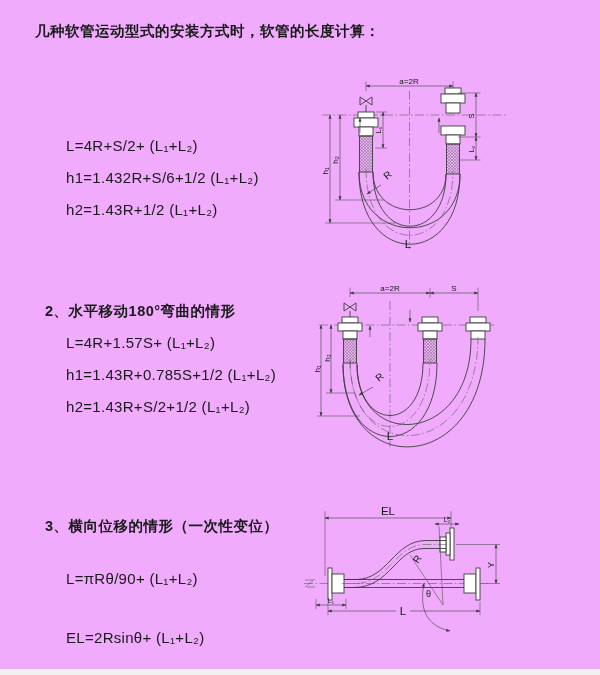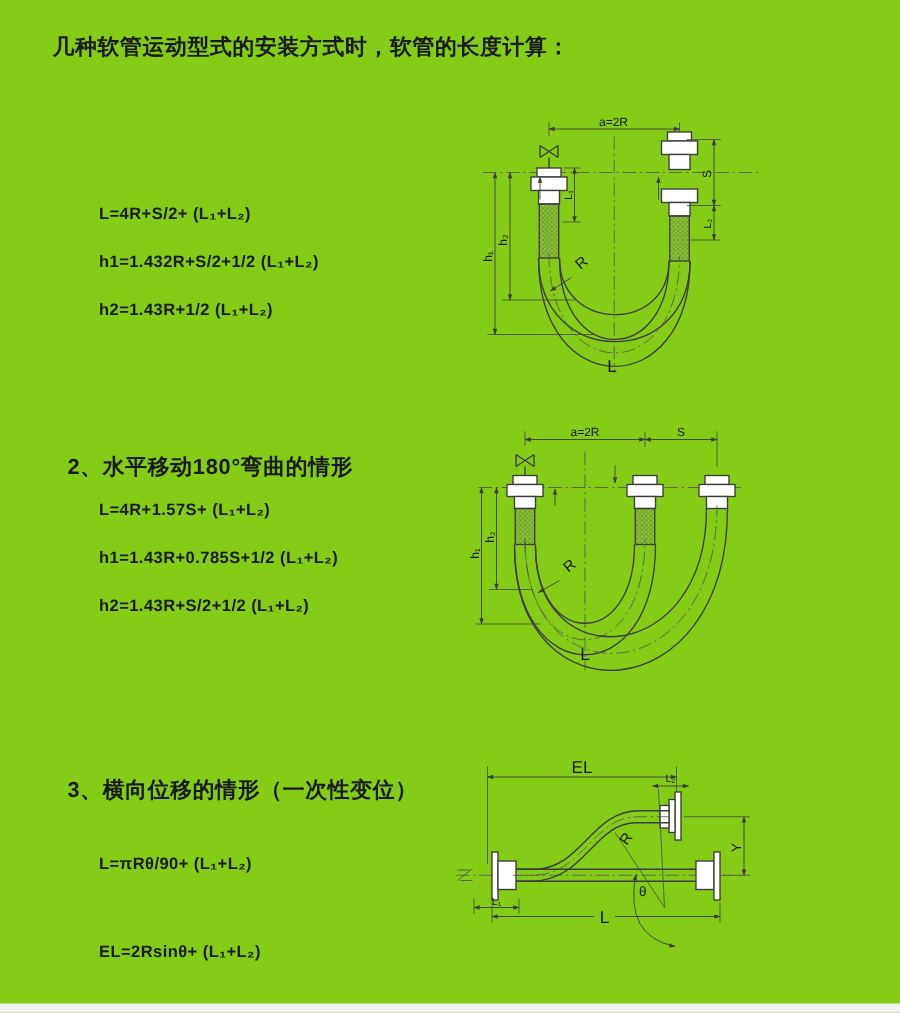--- a/index.html
+++ b/index.html
@@ -1,24 +1,24 @@
 <!DOCTYPE html>
 <html><head>
 <meta charset="utf-8">
 <style>
   html,body{margin:0;padding:0;}
   body{
     width:600px;height:675px;background:#ffffff;position:relative;overflow:hidden;
     font-family:"Liberation Sans","DejaVu Sans",sans-serif;color:#1a1a1a;
   }
-  .page{position:absolute;inset:0;background:#84cc16;}
+  .page{position:absolute;inset:0;background:#f0abfc;}
   .bottom-edge{position:absolute;left:0;right:0;bottom:0;height:6px;background:#f1f1f1;}
   .title{position:absolute;left:35px;top:22px;font-size:14.5px;font-weight:700;letter-spacing:.5px;margin:0;}
   .sec-heading{position:absolute;left:45px;font-size:14.5px;font-weight:700;letter-spacing:.5px;margin:0;}
-  .formula{position:absolute;left:66px;font-size:11px;margin:0;letter-spacing:.3px;font-weight:bold;}
+  .formula{position:absolute;left:66px;font-size:15px;margin:0;letter-spacing:.3px;}
   .h1a{top:105px}.f1a{top:137px}.f1b{top:169px}.f1c{top:201px}
   .h2a{top:302px}.f2a{top:334px}.f2b{top:366px}.f2c{top:398px}
   .h3a{top:517px}.f3a{top:570px}.f3b{top:581px}.f3c{top:629px}
   svg.diagram{position:absolute;}
   svg.d1{left:308px;top:76px;width:262px;height:182px;}
   svg.d2{left:308px;top:281px;width:262px;height:186px;}
   svg.d3{left:298px;top:498px;width:302px;height:160px;}
   .ln{stroke:#3c3c3c;stroke-width:.9;fill:none;}
   .thin{stroke:#4a4a4a;stroke-width:.55;fill:none;}
   .cl{stroke:#555;stroke-width:.55;fill:none;stroke-dasharray:9 2.5 1.5 2.5;}
@@ -30,21 +30,21 @@
   .mid{text-anchor:middle}
 </style>
 </head>
 <body>
 
 <div class="page">
 
   <h1 class="title">几种软管运动型式的安装方式时，软管的长度计算：</h1>
 
   <p class="formula f1a">L=4R+S/2+ (L₁+L₂)</p>
-  <p class="formula f1b">h1=1.432R+S/2+1/2 (L₁+L₂)</p>
+  <p class="formula f1b">h1=1.432R+S/6+1/2 (L₁+L₂)</p>
   <p class="formula f1c">h2=1.43R+1/2 (L₁+L₂)</p>
 
   <h2 class="sec-heading h2a">2、水平移动180°弯曲的情形</h2>
   <p class="formula f2a">L=4R+1.57S+ (L₁+L₂)</p>
   <p class="formula f2b">h1=1.43R+0.785S+1/2 (L₁+L₂)</p>
   <p class="formula f2c">h2=1.43R+S/2+1/2 (L₁+L₂)</p>
 
   <h2 class="sec-heading h3a">3、横向位移的情形（一次性变位）</h2>
   <p class="formula f3a">L=πRθ/90+ (L₁+L₂)</p>
   <p class="formula f3c">EL=2Rsinθ+ (L₁+L₂)</p>

